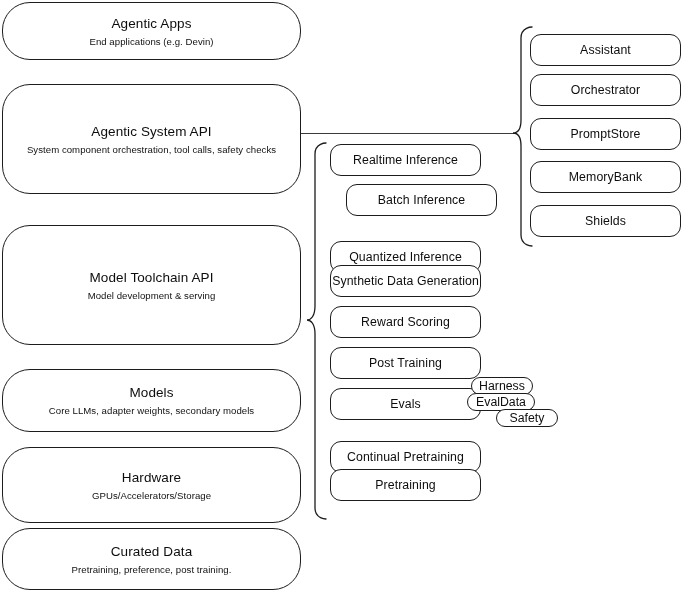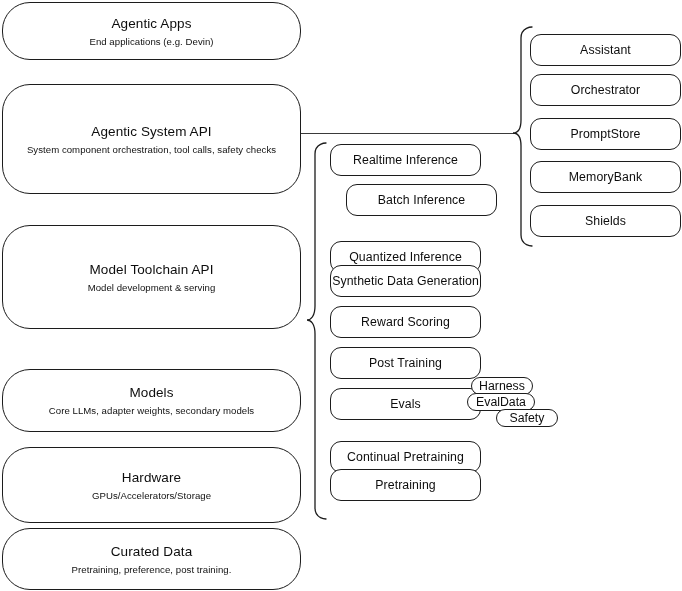--- a/index.html
+++ b/index.html
@@ -108,21 +108,21 @@
   <div class="box layer-box" style="top:2px; height:58px;">
     <div class="title">Agentic Apps</div>
     <div class="subtitle">End applications (e.g. Devin)</div>
   </div>
 
   <div class="box layer-box" style="top:84px; height:110px;">
     <div class="title">Agentic System API</div>
     <div class="subtitle">System component orchestration, tool calls, safety checks</div>
   </div>
 
-  <div class="box layer-box" style="top:225px; height:104px;">
+  <div class="box layer-box" style="top:225px; height:120px;">
     <div class="title">Model Toolchain API</div>
     <div class="subtitle">Model development &amp; serving</div>
   </div>
 
   <div class="box layer-box" style="top:369px; height:63px;">
     <div class="title">Models</div>
     <div class="subtitle">Core LLMs, adapter weights, secondary models</div>
   </div>
 
   <div class="box layer-box" style="top:447px; height:76px;">

